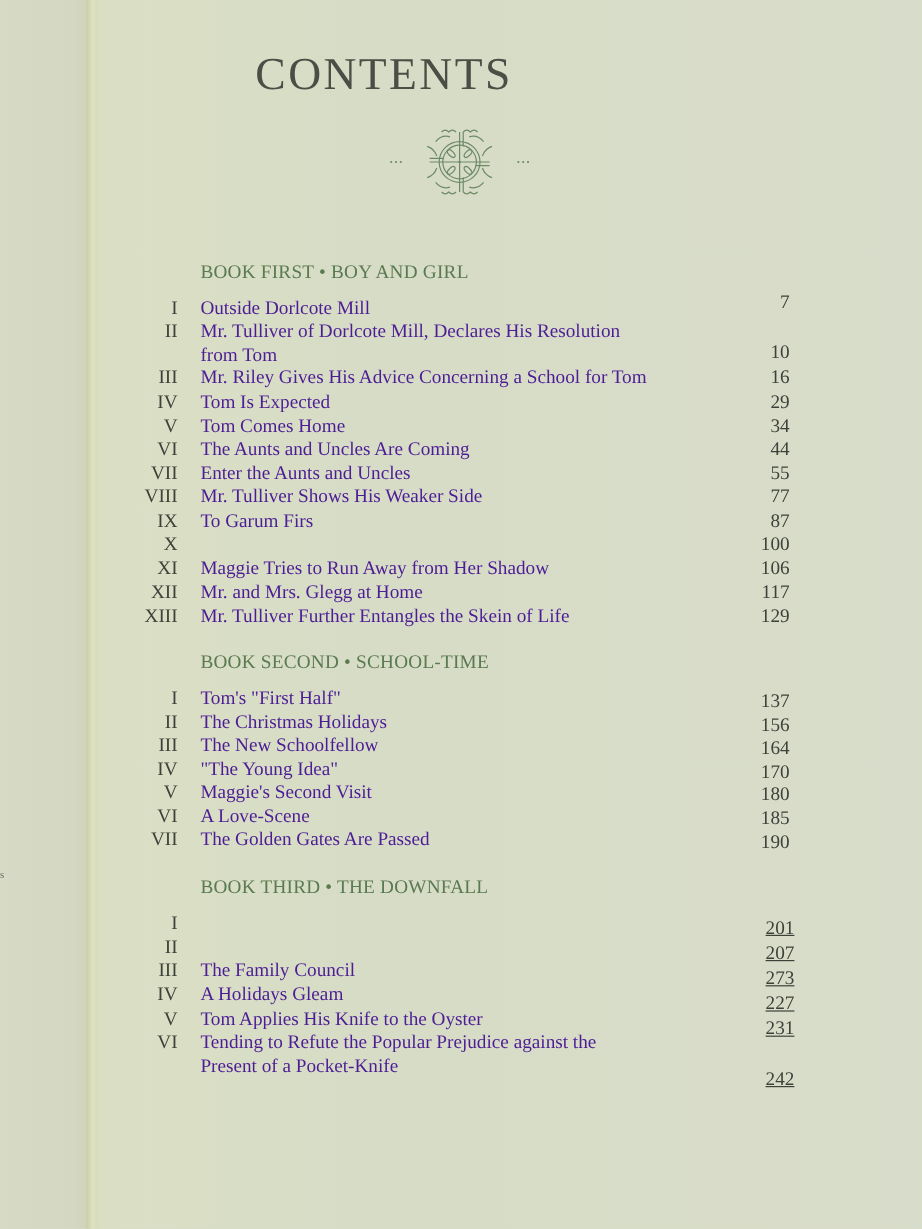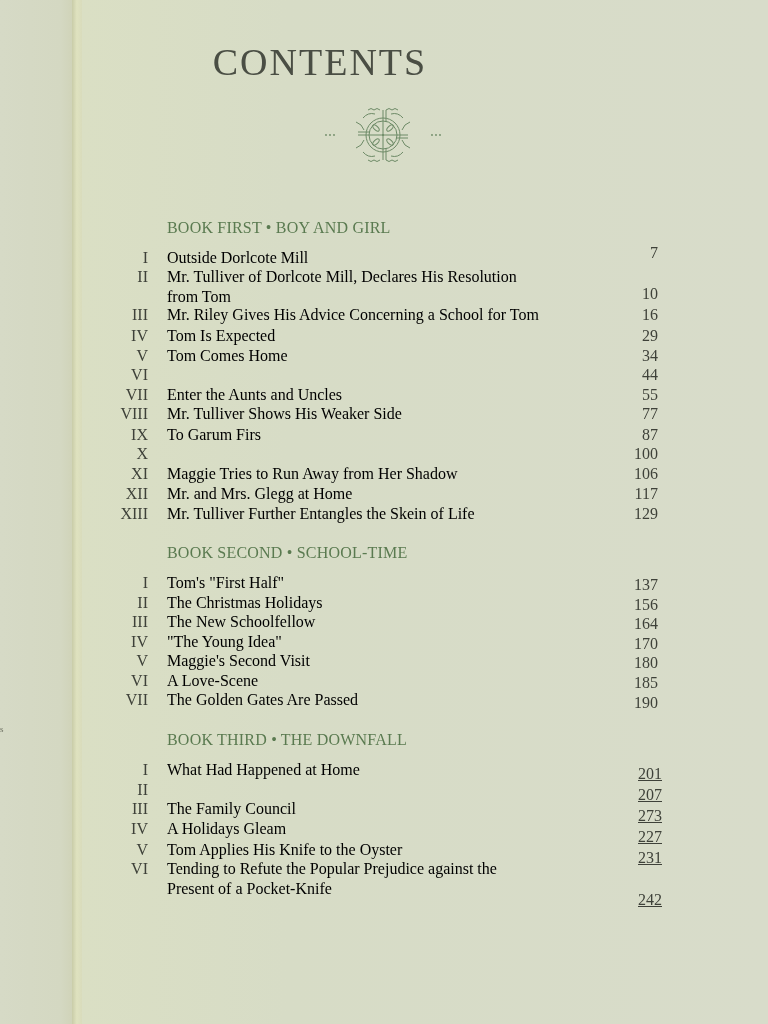--- a/index.html
+++ b/index.html
@@ -34,21 +34,21 @@
   }
   .section-heading {
     position: absolute; left: 167px; font-size: 16px; color: #5a7a50;
     letter-spacing: 0.2px;
   }
   .entry { position: absolute; left: 0; width: 768px; height: 20px; }
   .num {
     position: absolute; right: 620px; font-size: 16px; color: #3e4139; text-align: right;
   }
   .text {
-    position: absolute; left: 167px; font-size: 16px; color: #000000; white-space: nowrap;
+    position: absolute; left: 167px; font-size: 16px; color: #4c1d95; white-space: nowrap;
   }
   .page {
     position: absolute; right: 110px; font-size: 16px; color: #3e4139; text-align: right;
   }
   .entry.b3 .page { right: 106px; text-decoration: underline; }
 </style>
 </head>
 <body>
 
 <div class="left-page">
@@ -114,20 +114,21 @@
   <span class="text">Tom Is Expected</span>
   <span class="page">29</span>
 </div>
 <div class="entry" style="top:347px">
   <span class="num">V</span>
   <span class="text">Tom Comes Home</span>
   <span class="page">34</span>
 </div>
 <div class="entry" style="top:366px">
   <span class="num">VI</span>
+  <span class="text">The Aunts and Uncles Are Coming</span>
   <span class="page">44</span>
 </div>
 <div class="entry" style="top:386px">
   <span class="num">VII</span>
   <span class="text">Enter the Aunts and Uncles</span>
   <span class="page">55</span>
 </div>
 <div class="entry" style="top:405px">
   <span class="num">VIII</span>
   <span class="text">Mr. Tulliver Shows His Weaker Side</span>
@@ -193,21 +194,20 @@
 <div class="entry" style="top:691px">
   <span class="num">VII</span>
   <span class="text">The Golden Gates Are Passed</span>
   <span class="page" style="top:3px">190</span>
 </div>
 
 <div class="section-heading" style="top:731px">BOOK THIRD • THE DOWNFALL</div>
 
 <div class="entry b3" style="top:761px">
   <span class="num">I</span>
-  <span class="text">What Had Happened at Home</span>
   <span class="page" style="top:4px">201</span>
 </div>
 <div class="entry b3" style="top:781px">
   <span class="num">II</span>
   <span class="page" style="top:5px">207</span>
 </div>
 <div class="entry b3" style="top:800px">
   <span class="num">III</span>
   <span class="text">The Family Council</span>
   <span class="page" style="top:7px">273</span>

